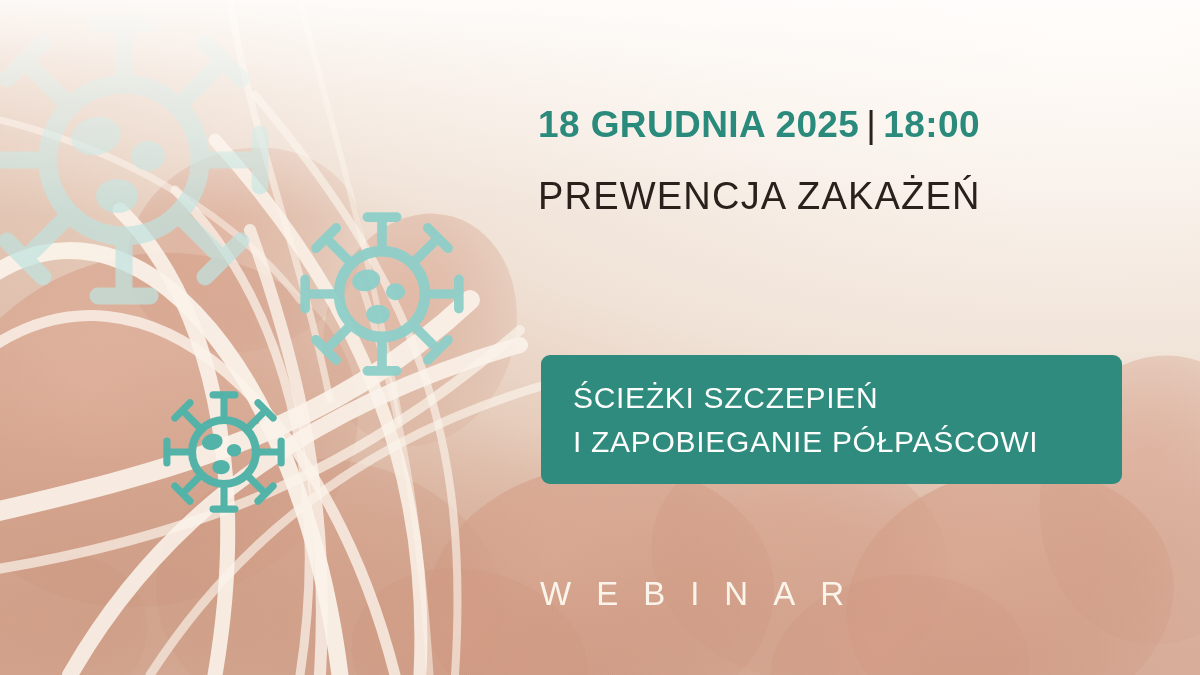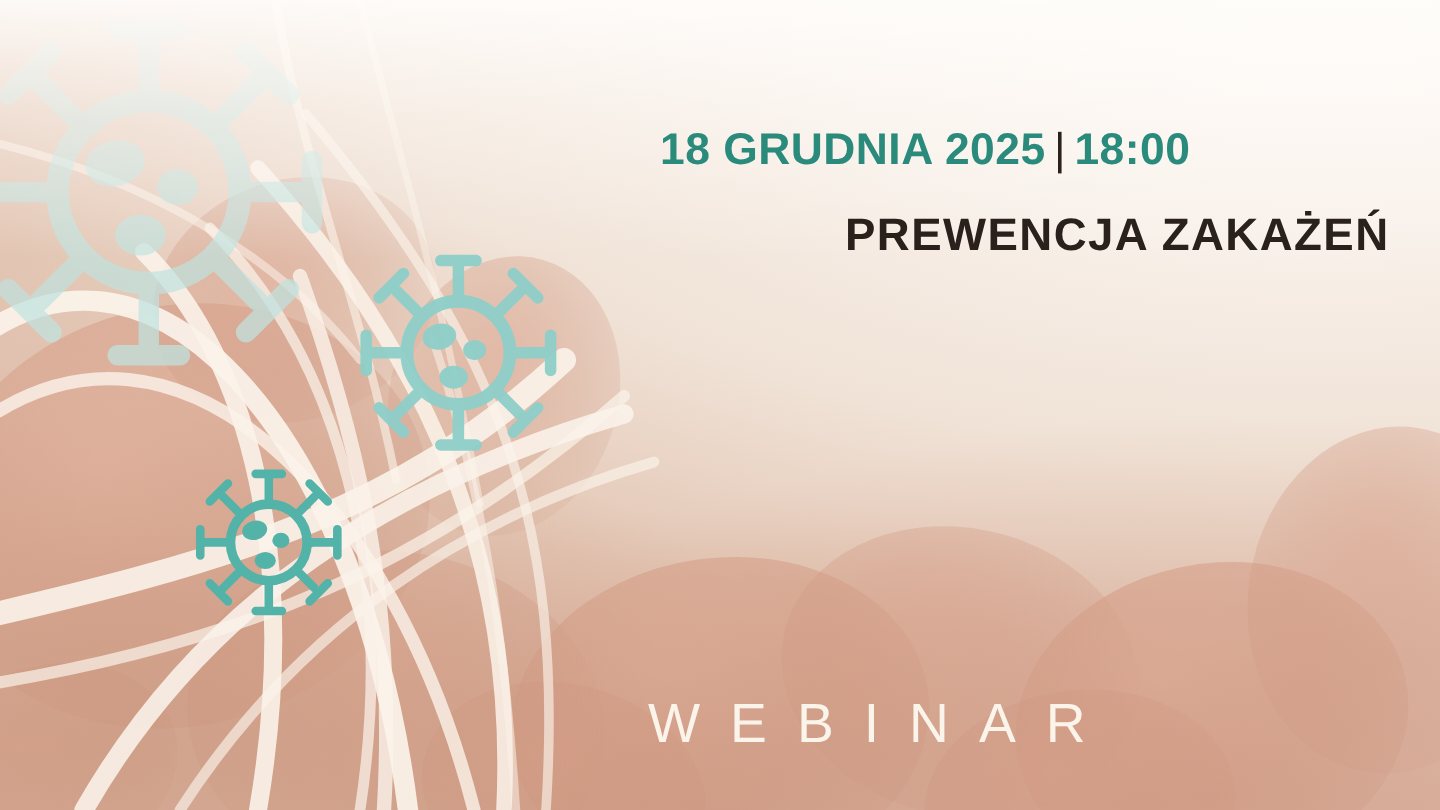--- a/index.html
+++ b/index.html
@@ -45,46 +45,45 @@
   #content {
     position: absolute;
     left: 538px;
     top: 0;
     width: 620px;
     height: 675px;
   }
   #date-line {
     position: absolute;
     top: 104px;
-    left: 12px;
+    left: 0;
     font-size: 37px;
     font-weight: 700;
     letter-spacing: 0.4px;
     color: #2a8a7b;
     white-space: nowrap;
   }
   #date-line .sep {
     color: #2b211c;
     font-weight: 400;
     padding: 0 7px;
   }
   #title {
     position: absolute;
     top: 168px;
     left: 0;
     width: 620px;
   }
   #title .tline {
     font-size: 38px;
-    font-weight: 700;
+    font-weight: 400;
     letter-spacing: 1.2px;
     color: #2b211c;
     line-height: 56px;
     white-space: nowrap;
-    text-align: right;
   }
   #subtitle-box {
     position: absolute;
     left: 3px;
     top: 355px;
     width: 581px;
     height: 129px;
     background: #2e8b7d;
     border-radius: 9px;
     box-sizing: border-box;
@@ -95,21 +94,21 @@
     font-weight: 400;
     letter-spacing: 0.7px;
     color: #fdfdfb;
     line-height: 44px;
     white-space: nowrap;
   }
   #webinar {
     position: absolute;
     left: 2px;
     top: 575px;
-    font-size: 46px;
+    font-size: 33px;
     font-weight: 400;
     letter-spacing: 25px;
     color: #fbf4ea;
     white-space: nowrap;
   }
 </style>
 </head>
 <body>
 
 <div id="banner">
@@ -226,17 +225,21 @@
   <div id="content">
 
     <div id="date-line">
       <span>18 GRUDNIA 2025</span><span class="sep">|</span><span>18:00</span>
     </div>
 
     <div id="title">
       <div class="tline">PREWENCJA ZAKAŻEŃ</div>
     </div>
 
+    <div id="subtitle-box">
+      <div class="sline">ŚCIEŻKI SZCZEPIEŃ</div>
+      <div class="sline">I ZAPOBIEGANIE PÓŁPAŚCOWI</div>
+    </div>
 
     <div id="webinar">WEBINAR</div>
 
   </div>
 </div>
 
 </body></html>

